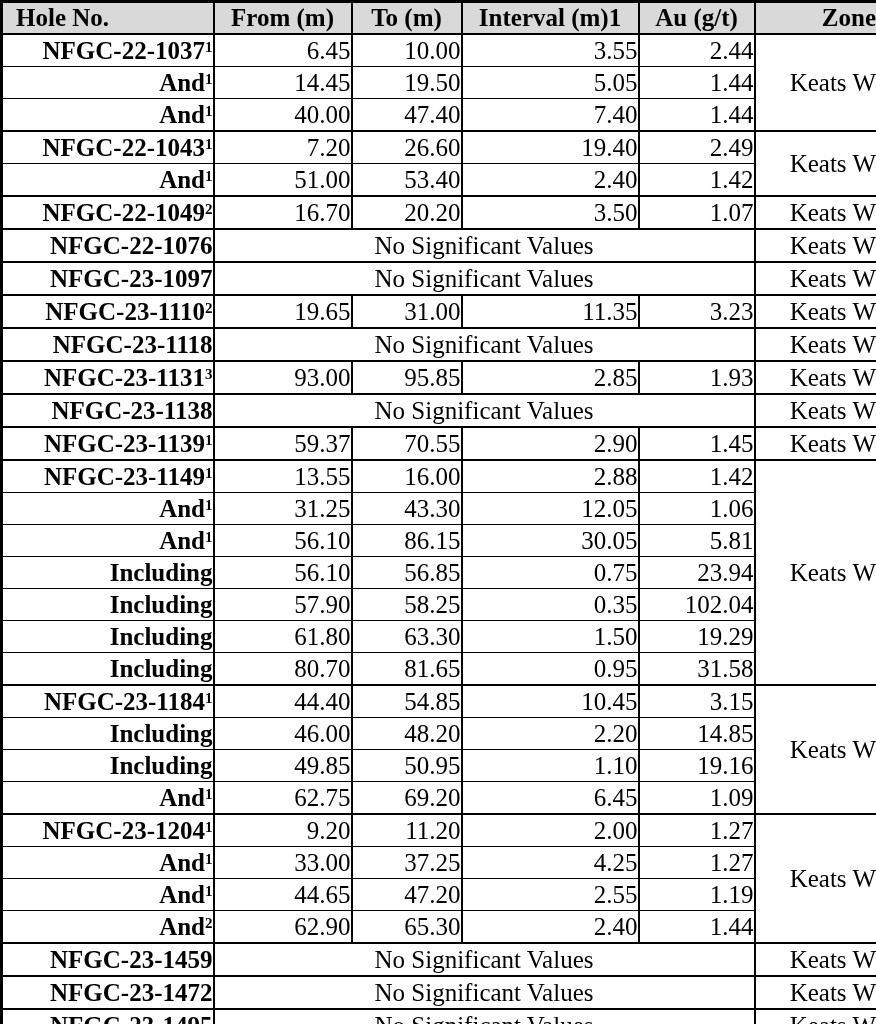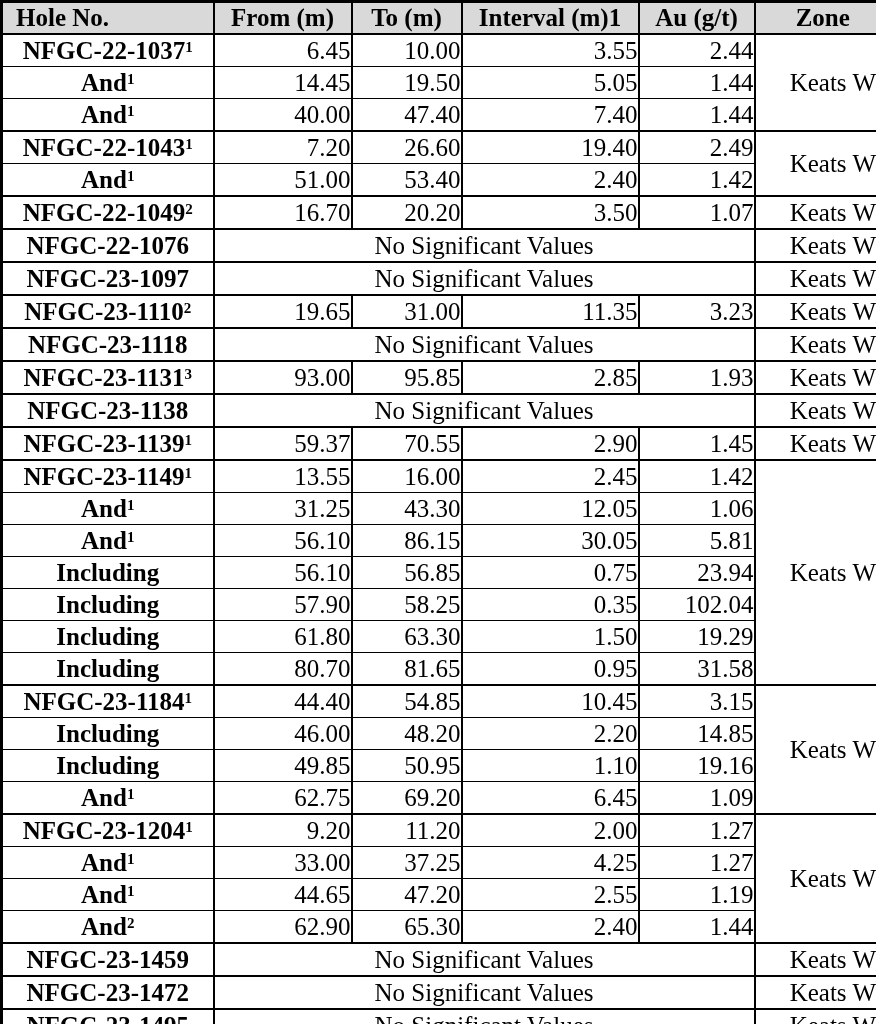--- a/index.html
+++ b/index.html
@@ -27,25 +27,25 @@
   }
   table.results { border: 3px solid var(--border-color, #000); }
   thead th {
     background: var(--header-bg, #d9d9d9);
     font-weight: bold;
     height: 30px;
     border-bottom-width: 2.5px;
     text-align: center;
   }
   thead th.col-hole { text-align: left; padding-left: 13px; }
-  thead th.col-zone { text-align: center; padding-left: 14px; }
+  thead th.col-zone { text-align: right; padding-left: 14px; }
   tbody td { height: 31px; }
   td.hole {
     font-weight: bold;
-    text-align: center;
+    text-align: right;
     padding-left: 13px;
   }
   td.hole sup {
     font-size: 15px;
     line-height: 0;
     vertical-align: 7px;
   }
   td.num {
     text-align: right;
     padding-right: 13px;
@@ -173,21 +173,21 @@
         <td class="num">59.37</td>
         <td class="num">70.55</td>
         <td class="num">2.90</td>
         <td class="num">1.45</td>
         <td class="zone" rowspan="1">Keats W</td>
       </tr>
       <tr class="group-start">
         <td class="hole"><span>NFGC-23-1149</span><sup>1</sup></td>
         <td class="num">13.55</td>
         <td class="num">16.00</td>
-        <td class="num">2.45</td>
+        <td class="num">2.88</td>
         <td class="num">1.42</td>
         <td class="zone" rowspan="7">Keats W</td>
       </tr>
       <tr>
         <td class="hole"><span>And</span><sup>1</sup></td>
         <td class="num">31.25</td>
         <td class="num">43.30</td>
         <td class="num">12.05</td>
         <td class="num">1.06</td>
       </tr>

